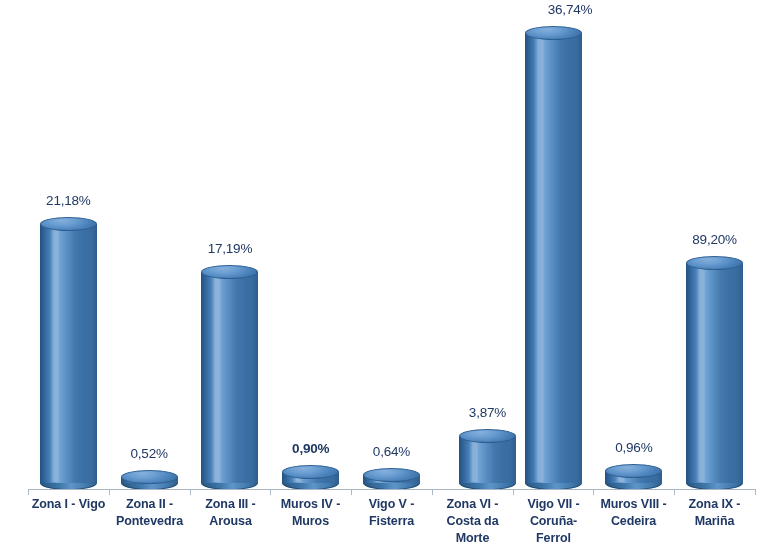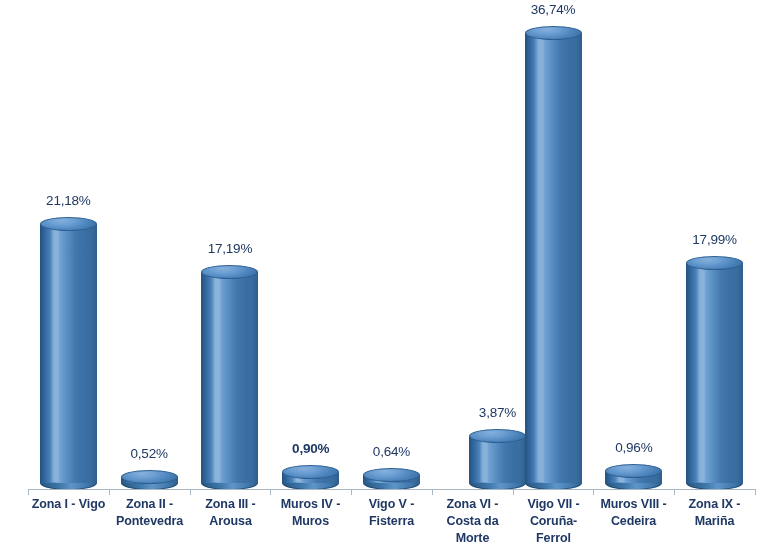--- a/index.html
+++ b/index.html
@@ -193,55 +193,55 @@
       </div>
       <div class="bar-group" style="left: 363px; width: 57px;">
         <div class="cylinder" style="height: 21.8389px; bottom: 0px;">
           <div class="cyl-bottom"></div>
           <div class="cyl-body"></div>
           <div class="cyl-sheen"></div>
           <div class="cyl-top"></div>
         </div>
         <div class="bar-label" style="bottom: 30.8389px;">0,64%</div>
       </div>
-      <div class="bar-group" style="left: 469px; width: 57px;">
+      <div class="bar-group" style="left: 459px; width: 57px;">
         <div class="cylinder" style="height: 61.4007px; bottom: 0px;">
           <div class="cyl-bottom"></div>
           <div class="cyl-body"></div>
           <div class="cyl-sheen"></div>
           <div class="cyl-top"></div>
         </div>
         <div class="bar-label" style="bottom: 70.4007px;">3,87%</div>
       </div>
       <div class="bar-group" style="left: 524.556px; width: 57px;">
         <div class="cylinder" style="height: 464px; bottom: 0px;">
           <div class="cyl-bottom"></div>
           <div class="cyl-body"></div>
           <div class="cyl-sheen"></div>
           <div class="cyl-top"></div>
         </div>
-        <div class="bar-label" style="bottom: 473px;">36,74%</div>
+        <div class="bar-label" style="bottom: 473px; margin-left: 17px;">36,74%</div>
       </div>
       <div class="bar-group" style="left: 605.333px; width: 57px;">
         <div class="cylinder" style="height: 25.7583px; bottom: 0px;">
           <div class="cyl-bottom"></div>
           <div class="cyl-body"></div>
           <div class="cyl-sheen"></div>
           <div class="cyl-top"></div>
         </div>
         <div class="bar-label" style="bottom: 34.7583px;">0,96%</div>
       </div>
       <div class="bar-group" style="left: 686.111px; width: 57px;">
         <div class="cylinder" style="height: 234.346px; bottom: 0px;">
           <div class="cyl-bottom"></div>
           <div class="cyl-body"></div>
           <div class="cyl-sheen"></div>
           <div class="cyl-top"></div>
         </div>
-        <div class="bar-label" style="bottom: 243.346px;">17,99%</div>
+        <div class="bar-label" style="bottom: 243.346px;">89,20%</div>
       </div>
     </div>
 
   <div id="axis-line"></div>
 
   <div id="category-labels">
       <div class="cat-label" style="left: 28px; width: 81px;">
         <div>Zona I - Vigo</div>
       </div>
       <div class="cat-label" style="left: 109px; width: 81px;">

